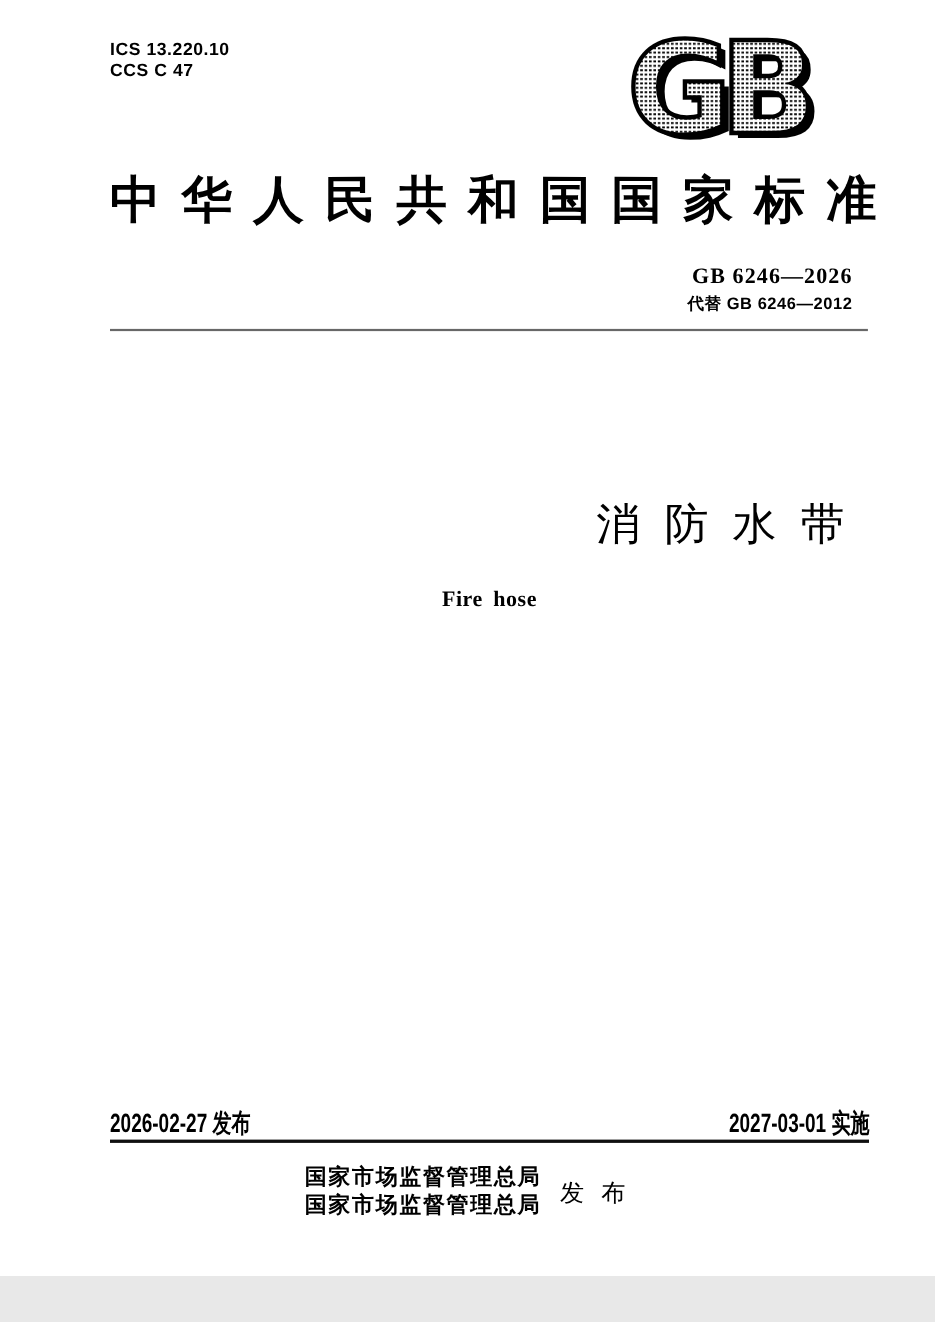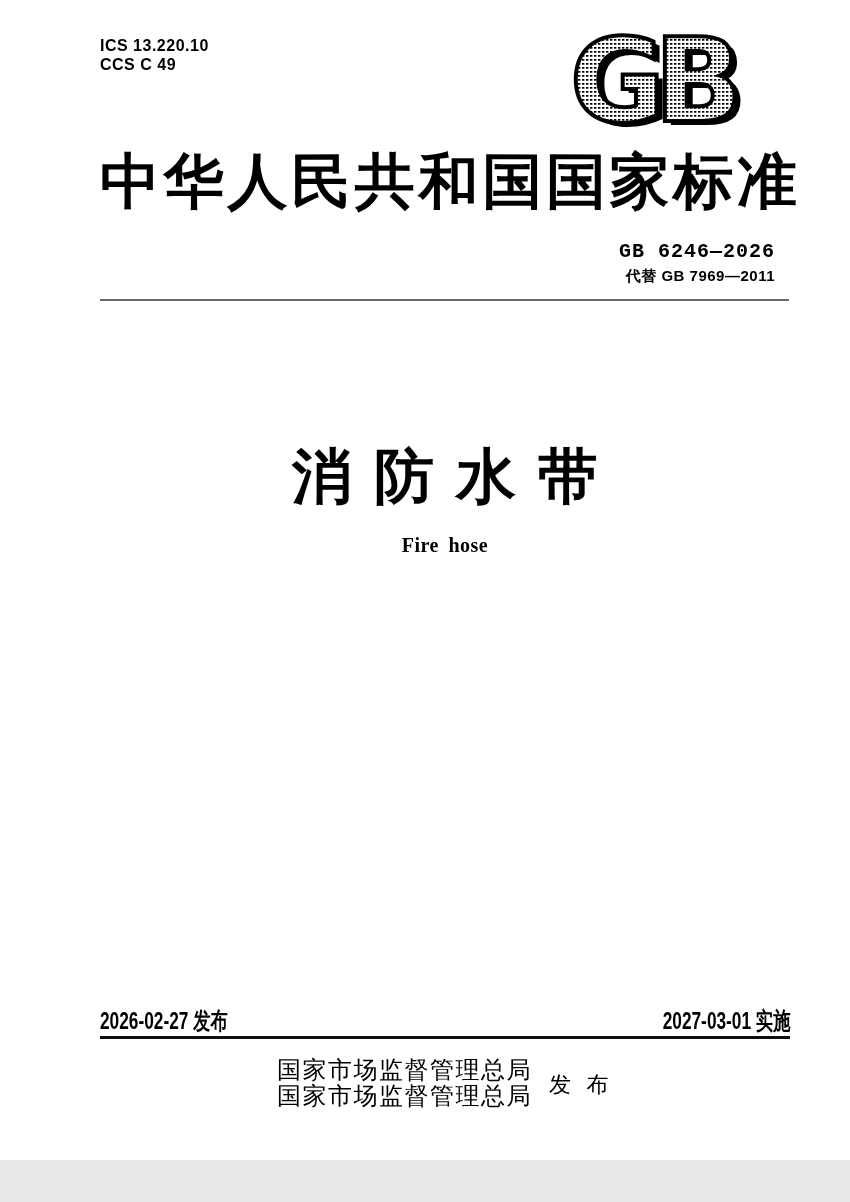--- a/index.html
+++ b/index.html
@@ -40,33 +40,33 @@
   }
 
   
   .national-title {
     position: absolute;
     left: 100px;
     top: 157px;
     width: 697px;
     font-family: "Liberation Serif", "DejaVu Serif", serif;
     font-weight: bold;
-    font-size: 60px;
+    font-size: 46px;
     line-height: 50px;
     text-align: justify;
     text-align-last: justify;
     text-justify: inter-character;
     white-space: nowrap;
   }
 
   .std-number {
     position: absolute;
     top: 240px;
     right: 75px;
-    font-family: Liberation Mono, monospace;
+    font-family: Liberation Serif, serif;
     font-weight: bold;
     font-size: 20px;
     letter-spacing: 1px;
   }
   .replaces-note {
     position: absolute;
     top: 267px;
     right: 75px;
     font-family: "Liberation Sans", sans-serif;
     font-weight: 600;
@@ -84,24 +84,24 @@
   }
 
   
   .subject-cn {
     position: absolute;
     left: 100px;
     top: 452px;
     width: 690px;
     box-sizing: border-box;
     padding-left: 22px;       
-    text-align: center;
-    font-family: "Liberation Sans", sans-serif;
-    font-weight: bold;
-    font-size: 60px;
+    text-align: right;
+    font-family: "Liberation Sans", sans-serif;
+    font-weight: normal;
+    font-size: 40px;
     line-height: 50px;
     letter-spacing: 22px;
     white-space: nowrap;
   }
   .subject-en {
     position: absolute;
     left: 100px;
     top: 534px;
     width: 690px;
     text-align: center;
@@ -145,22 +145,22 @@
   .issuer-block {
     position: absolute;
     left: 277px;
     top: 1057px;
     display: flex;
     align-items: center;
     gap: 17px;
   }
   .issuer-lines {
     font-family: "Liberation Serif", "DejaVu Serif", serif;
-    font-weight: normal;
-    font-size: 24px;
+    font-weight: bold;
+    font-size: 20px;
     line-height: 26px;
     letter-spacing: 1.5px;
     white-space: nowrap;
     text-align: right;
   }
   .publish-label {
     font-family: "Liberation Serif", "DejaVu Serif", serif;
     font-weight: normal;
     font-size: 22px;
     letter-spacing: 5px;
@@ -168,41 +168,41 @@
     padding-top: 4px;
   }
 </style>
 </head>
 <body>
 
 <div class="page">
 
   <div class="ics-block">
     <div>ICS 13.220.10</div>
-    <div>CCS C 49</div>
+    <div>CCS C 47</div>
   </div>
 
   <svg class="gb-logo" viewBox="0 0 182 106" xmlns="http://www.w3.org/2000/svg" aria-hidden="true">
     <defs>
       <pattern id="halftone" width="4" height="4" patternUnits="userSpaceOnUse">
         <rect width="4" height="4" fill="#ffffff"></rect>
         <rect x="0" y="1" width="2.4" height="1.7" fill="#000000"></rect>
       </pattern>
     </defs>
     <g font-family="'DejaVu Sans', sans-serif" font-weight="bold" font-size="116" letter-spacing="-11">
       <text x="10" y="99" fill="#000000">GB</text>
       <text x="4" y="95" fill="url(#halftone)" stroke="#000000" stroke-width="4">GB</text>
     </g>
   </svg>
 
   <div class="national-title">中华人民共和国国家标准</div>
 
   <div class="std-number">GB 6246—2026</div>
 
-  <div class="replaces-note">代替 GB 7969—2011</div>
+  <div class="replaces-note">代替 GB 6246—2012</div>
 
   <div class="rule-top"></div>
 
   <div class="subject-cn">消防水带</div>
 
   <div class="subject-en">Fire hose</div>
 
   <div class="issue-date">2026-02-27 发布</div>
 
   <div class="impl-date">2027-03-01 实施</div>

